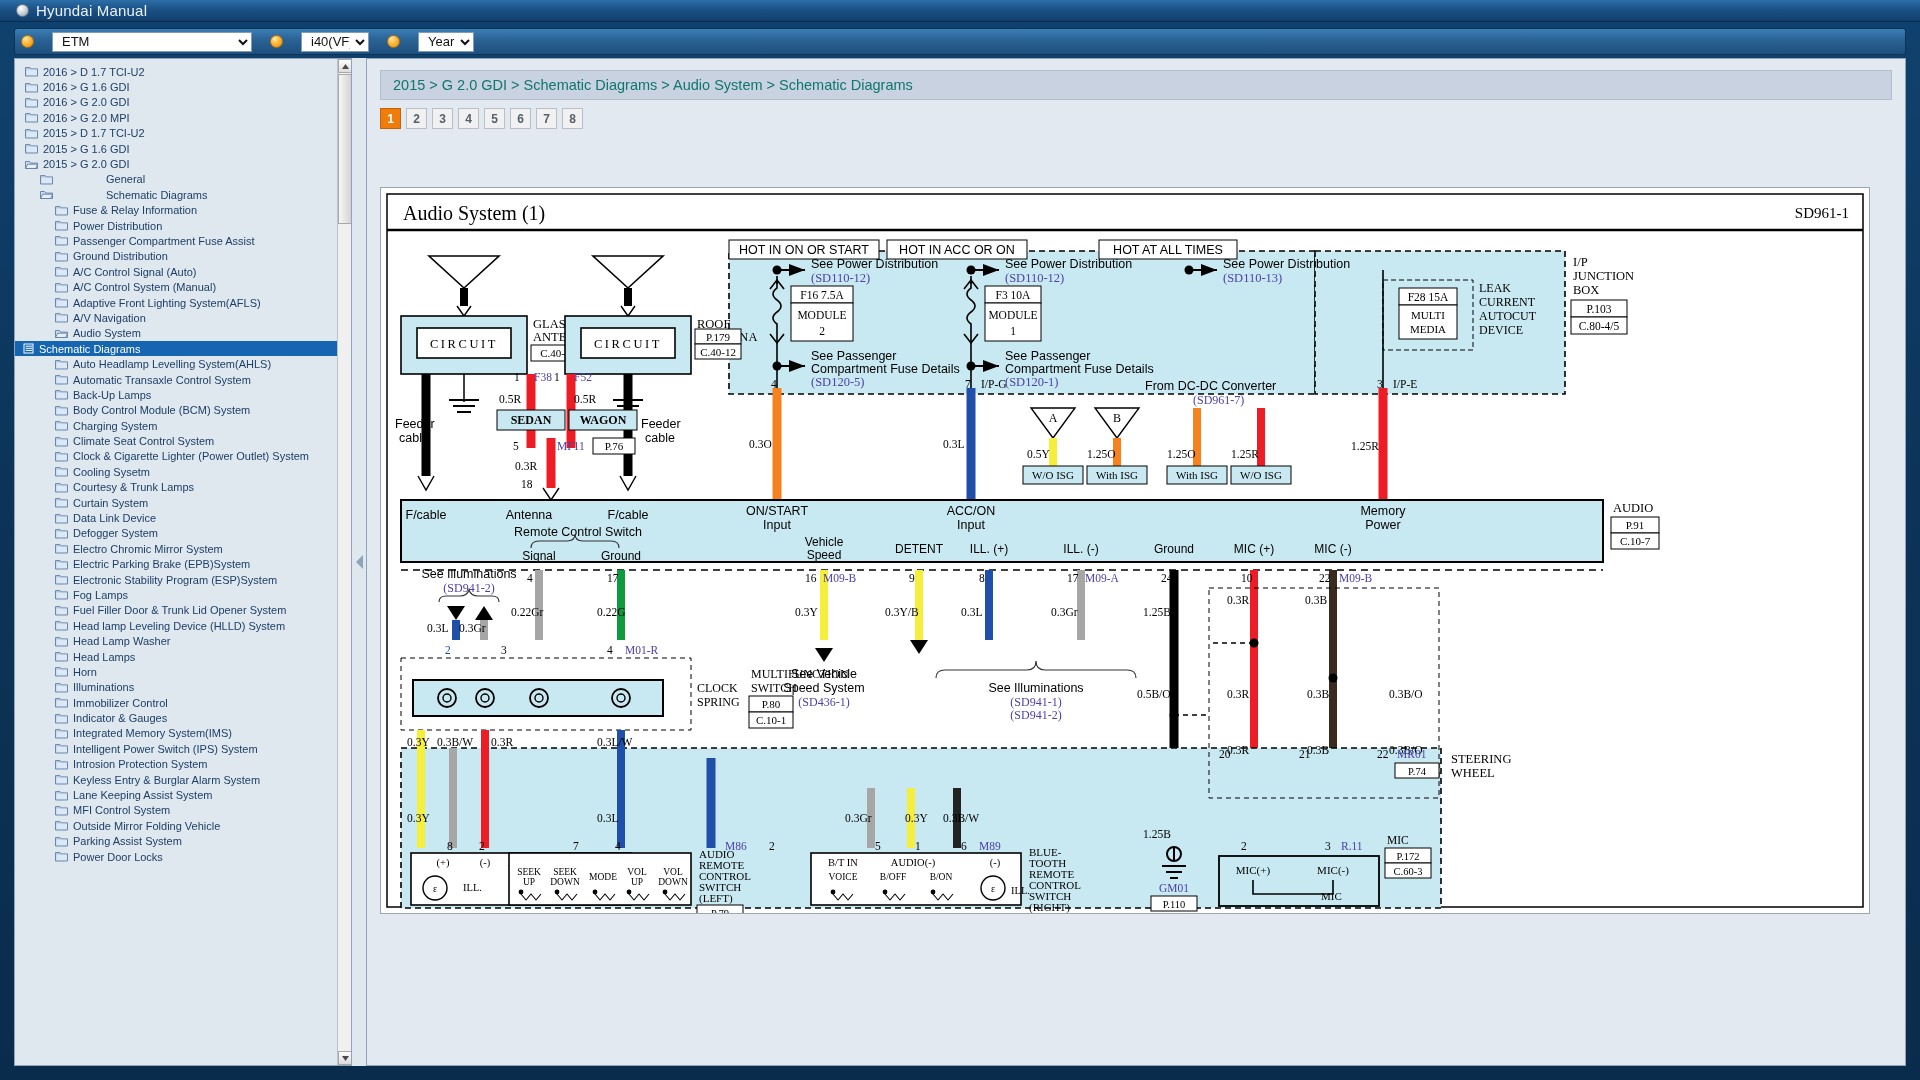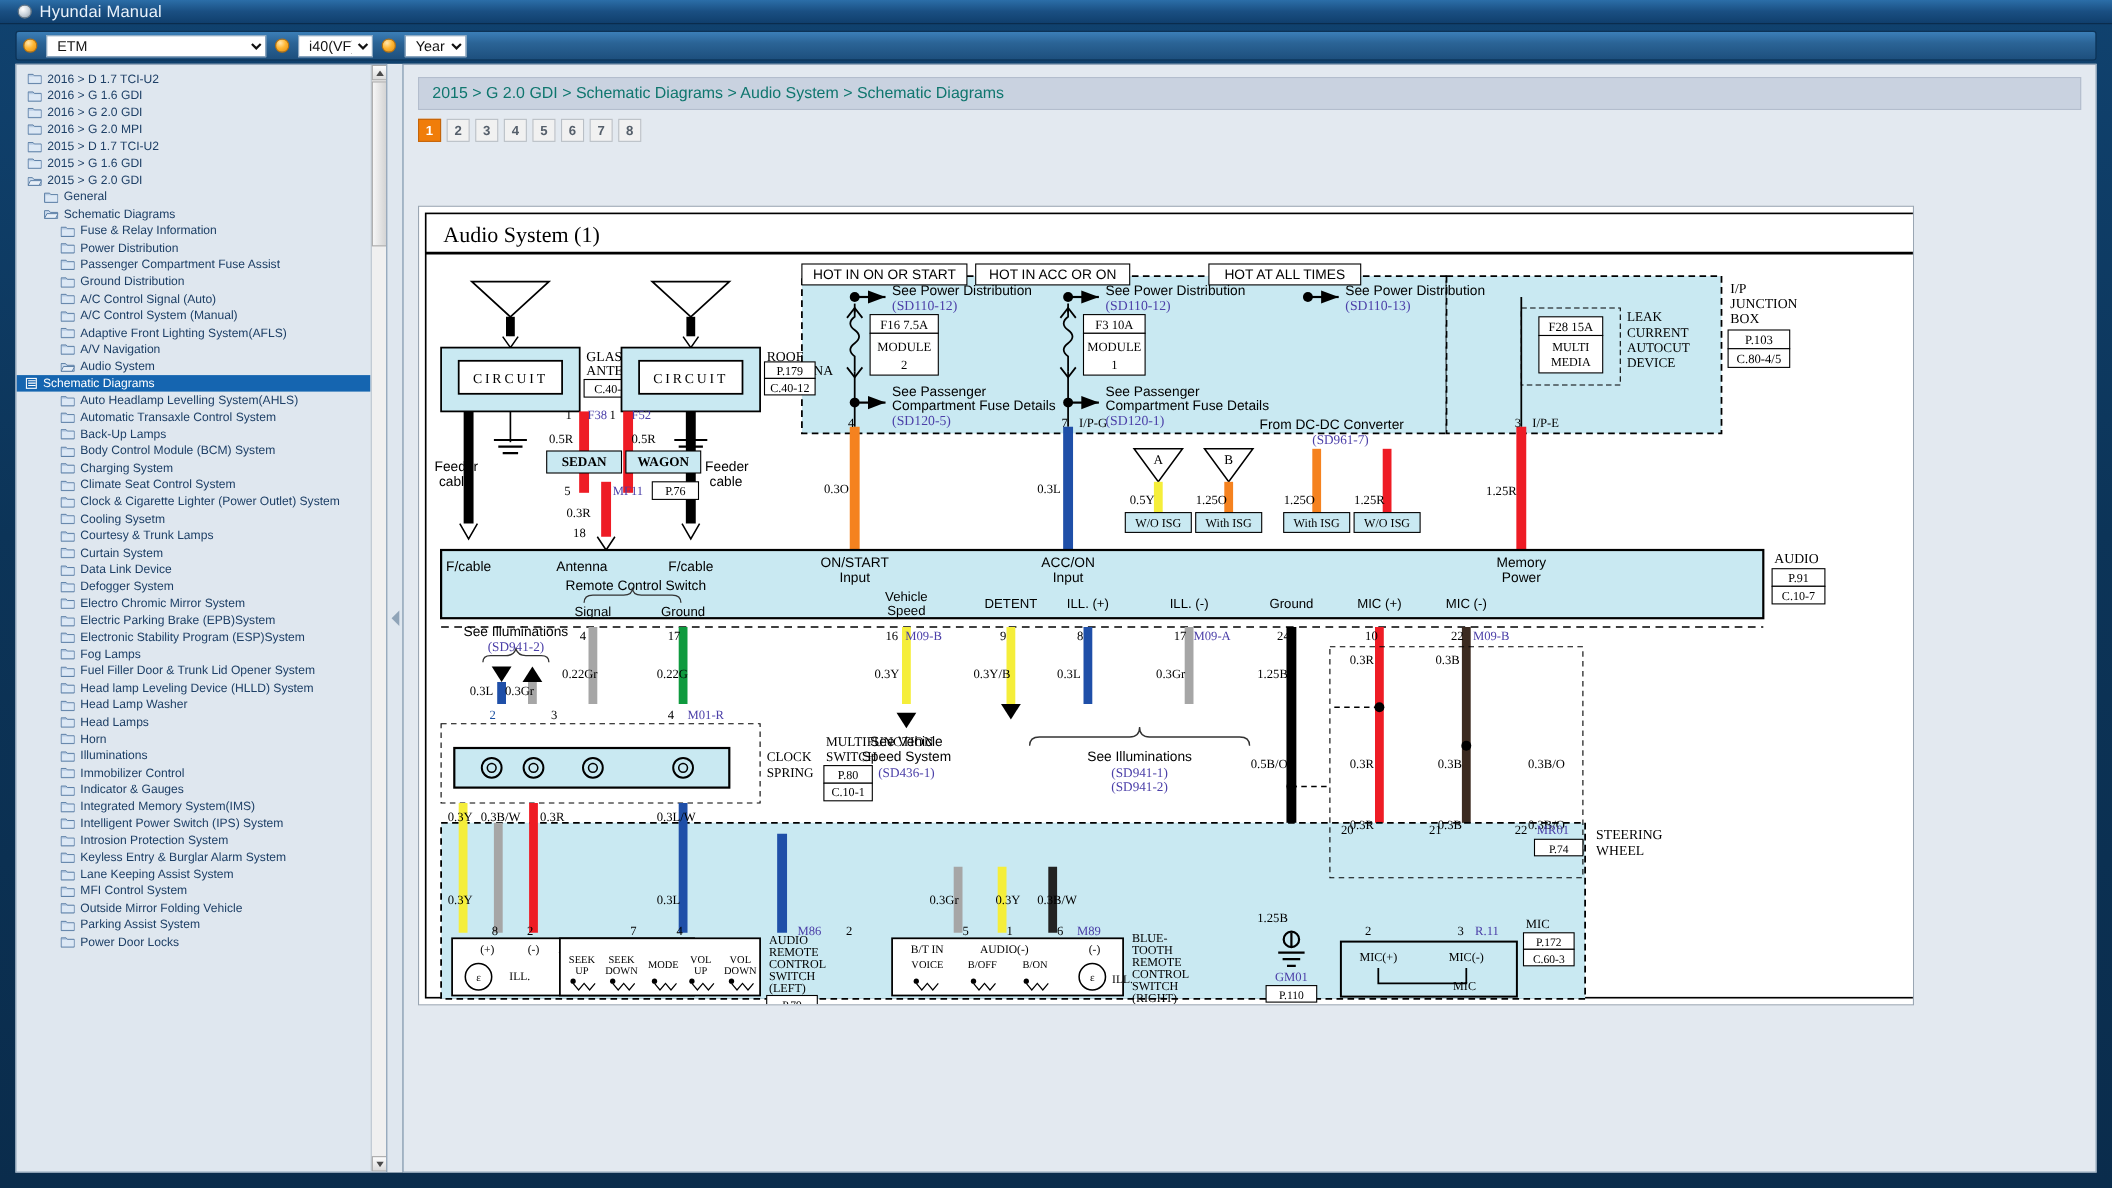--- a/index.html
+++ b/index.html
@@ -36,21 +36,21 @@
 
   
   #toolbar {
     position: absolute; left: 14px; top: 28px;
     width: 1892px; height: 27px;
     background: linear-gradient(180deg,#3b7fb8 0%, #2b6496 40%, #1d4f7d 100%);
     border: 1px solid #0d3356;
     border-radius: 3px;
     display: flex; align-items: center;
     padding: 0 6px;
-    gap: 8px;
+    gap: 18px;
   }
   .bullet {
     width: 13px; height: 13px; border-radius: 50%;
     background: radial-gradient(circle at 35% 28%, #ffe7b0 0%, #ffb733 45%, #e08a12 100%);
     border: 1px solid #b8720d;
     flex: 0 0 auto;
   }
   .sel {
     height: 20px;
     background: #ffffff;
@@ -95,21 +95,21 @@
   }
   .node.sel-row {
     background: #1565b0;
     color: #ffffff;
     margin-left: -8px;
     padding-left: 8px;
     width: calc(100% + 8px);
   }
   .node .ico { flex: 0 0 auto; margin-right: 5px; display: block; }
   .lvl0 { padding-left: 2px; }
-  .lvl1 { padding-left: 17px; }
+  .lvl1 { padding-left: 17px; gap: 48px; }
   .lvl2 { padding-left: 32px; }
   .lvl3 { padding-left: 47px; }
 
   
   #tree-scroll {
     position: absolute; right: 0; top: 0; width: 14px; bottom: 0;
     background: #f0f0f0; border-left: 1px solid #b7c3ce;
   }
   .sb-btn {
     width: 14px; height: 14px;
@@ -170,21 +170,21 @@
     cursor: pointer;
   }
   .pg.active {
     background: #f07d0a;
     border-color: #c4640a;
     color: #ffffff;
   }
   #diagram-wrap {
     position: absolute;
     left: 13px; top: 128px;
-    width: 1360px; height: 727px;
+    width: 1490px; height: 727px;
     background: #ffffff;
     border: 1px solid #9aa6b3;
     overflow: hidden;
   }
   #diagram-svg { display: block; }
 </style>
 </head>
 <body>
 
 <div id="app">

